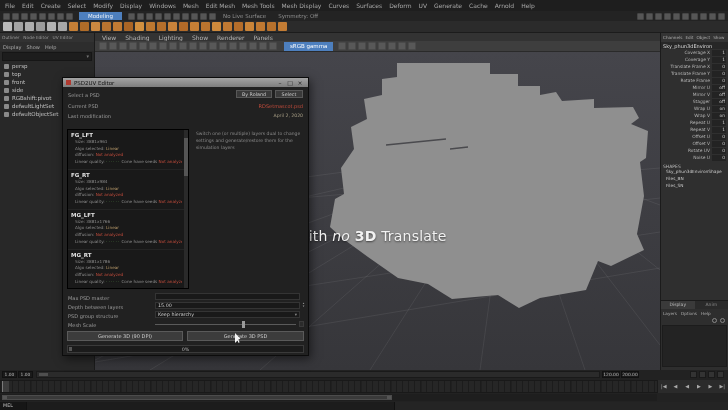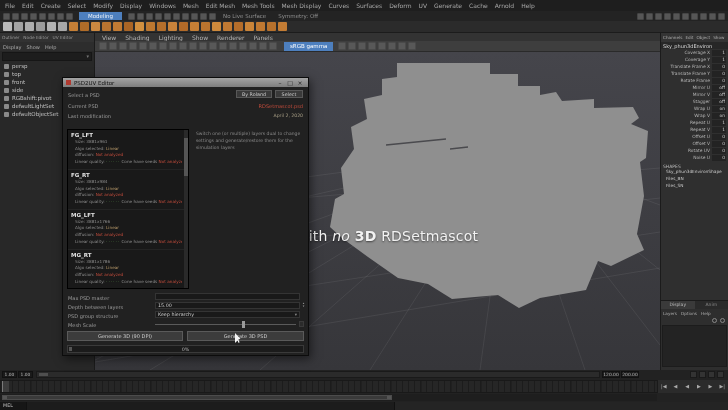--- a/index.html
+++ b/index.html
@@ -316,21 +316,21 @@
           <line x1="510" y1="150" x2="660" y2="270"></line>
           <line x1="510" y1="150" x2="660" y2="205"></line>
           <line x1="95" y1="215" x2="660" y2="168"></line>
           <line x1="95" y1="262" x2="660" y2="198"></line>
           <line x1="95" y1="318" x2="660" y2="232"></line>
           <line x1="95" y1="362" x2="660" y2="268"></line>
         </g>
       <polygon fill="#8f8f8f" points="397,63 490,63 490,74 518,74 518,86 540,86 540,95 556,92 562,101 594,99 594,108 633,107 639,118 631,124 648,131 646,158 640,162 644,196 637,234 644,250 611,266 598,261 586,290 540,298 519,308 498,295 452,299 428,284 398,278 368,257 342,238 330,227 335,199 344,194 341,168 354,149 351,127 367,119 364,99 382,95 382,79 397,77"></polygon>
       <path stroke="#4a4a4e" stroke-width="1.3" fill="none" d="M386,145 L446,139 M450,149 L468,147"></path>
     </svg>
-    <div class="overlay-text"><span>With </span><i>no</i><span> </span><b>3D</b><span> RDSetmascot</span></div>
+    <div class="overlay-text"><span>With </span><i>no</i><span> </span><b>3D</b><span> Translate</span></div>
   </div>
 
   <div class="channelbox">
     <div class="cb-menus" id="cb-menus">
         <div class="cb-menu">Channels</div>
         <div class="cb-menu">Edit</div>
         <div class="cb-menu">Object</div>
         <div class="cb-menu">Show</div>
       </div>
     <div class="cb-node">Sky_phun3dEnviron</div>

